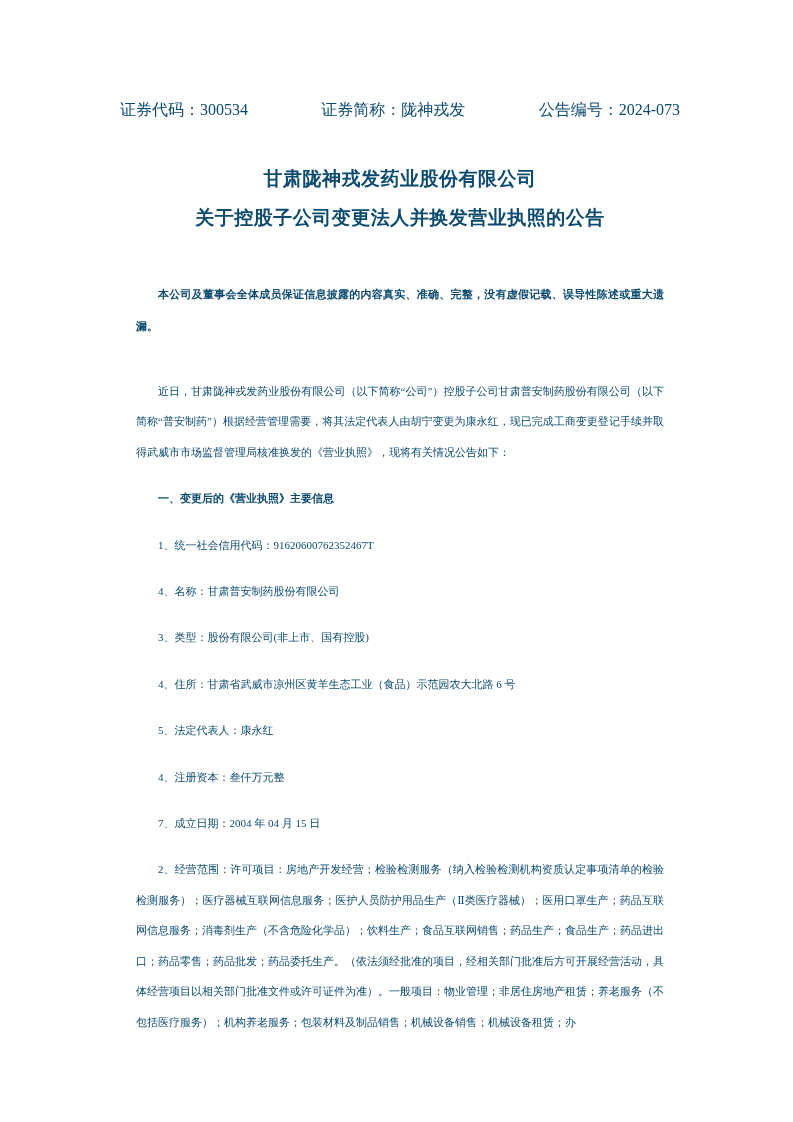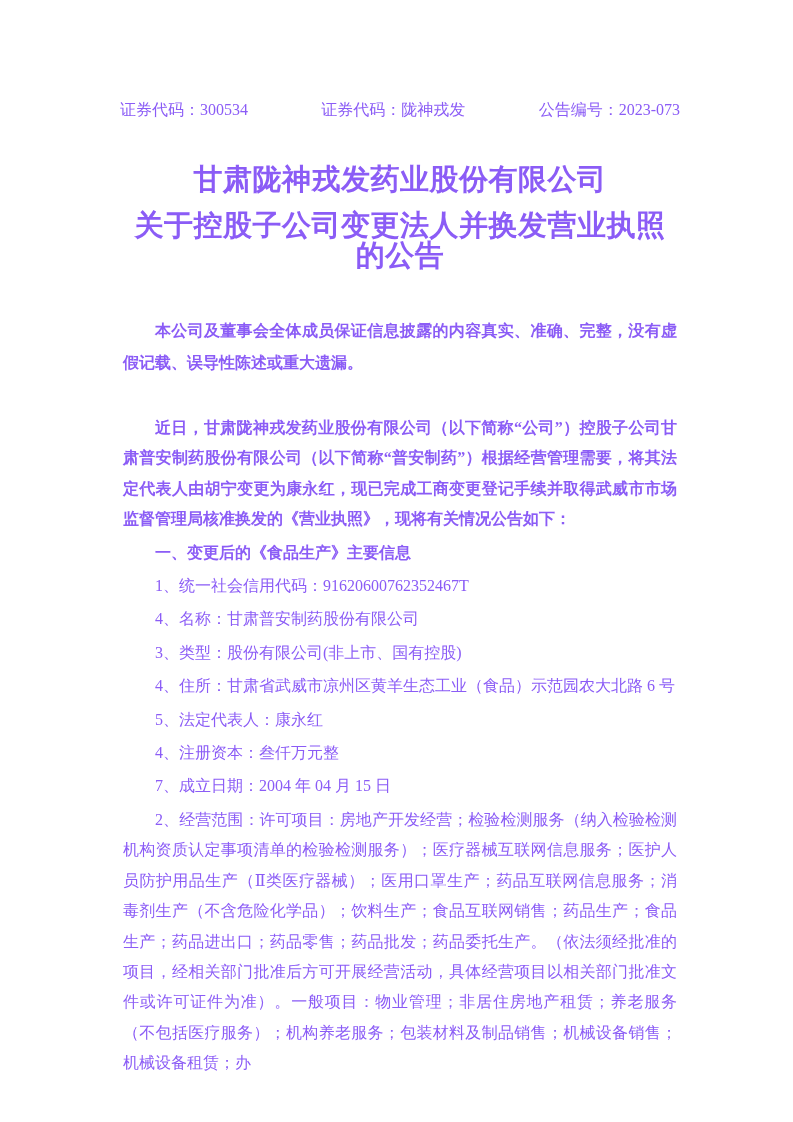--- a/index.html
+++ b/index.html
@@ -7,92 +7,91 @@
     padding: 0;
     background: #ffffff;
   }
   .page {
     position: relative;
     width: 793px;
     height: 1122px;
     background: #ffffff;
     overflow: hidden;
     font-family: "Liberation Serif", "DejaVu Serif", serif;
-    color: #8b5cf6;
+    color: #0c4a6e;
   }
   .content {
     position: absolute;
     left: 120px;
     top: 0;
     width: 560px;
   }
   .doc-header {
     display: flex;
     justify-content: space-between;
     align-items: baseline;
     margin-top: 99px;
     font-size: 16px;
     line-height: 22px;
     white-space: nowrap;
   }
   .title {
     margin: 0;
-    font-size: 29px;
+    font-size: 19px;
     font-weight: bold;
     text-align: center;
     line-height: 30px;
     letter-spacing: 0.5px;
   }
   .title-1 { margin-top: 43px; }
-  .title-2 { margin-top: 16px; }
+  .title-2 { margin-top: 9px; }
   p.para {
-    margin: 3px;
-    font-size: 16px;
+    margin: 16px;
+    font-size: 11px;
     line-height: 30.4px;
     text-indent: 2em;
     text-align: justify;
   }
   .notice {
     margin-top: 45px !important;
     font-weight: bold;
     line-height: 32px !important;
   }
   .intro {
     margin-top: 34px !important;
-    font-weight: bold;
   }
   .section-heading {
     font-weight: bold;
     text-align: left !important;
   }
   .list-item {
     text-align: right;
   }
 </style>
 </head>
 <body>
 
 <div class="page">
   <div class="content">
 
     <div class="doc-header">
       <span>证券代码：300534</span>
-      <span>证券代码：陇神戎发</span>
-      <span>公告编号：2023-073</span>
+      <span>证券简称：陇神戎发</span>
+      <span>公告编号：2024-073</span>
     </div>
 
     <div class="title title-1">甘肃陇神戎发药业股份有限公司</div>
 
     <div class="title title-2">关于控股子公司变更法人并换发营业执照的公告</div>
 
     <p class="para notice">本公司及董事会全体成员保证信息披露的内容真实、准确、完整，没有虚假记载、误导性陈述或重大遗漏。</p>
 
     <p class="para intro">近日，甘肃陇神戎发药业股份有限公司（以下简称“公司”）控股子公司甘肃普安制药股份有限公司（以下简称“普安制药”）根据经营管理需要，将其法定代表人由胡宁变更为康永红，现已完成工商变更登记手续并取得武威市市场监督管理局核准换发的《营业执照》，现将有关情况公告如下：</p>
 
-    <p class="para section-heading">一、变更后的《食品生产》主要信息</p>
+    <p class="para section-heading">一、变更后的《营业执照》主要信息</p>
 
     <p class="para list-item">1、统一社会信用代码：91620600762352467T</p>
 
     <p class="para list-item">4、名称：甘肃普安制药股份有限公司</p>
 
     <p class="para list-item">3、类型：股份有限公司(非上市、国有控股)</p>
 
     <p class="para list-item">4、住所：甘肃省武威市凉州区黄羊生态工业（食品）示范园农大北路 6 号</p>
 
     <p class="para list-item">5、法定代表人：康永红</p>

